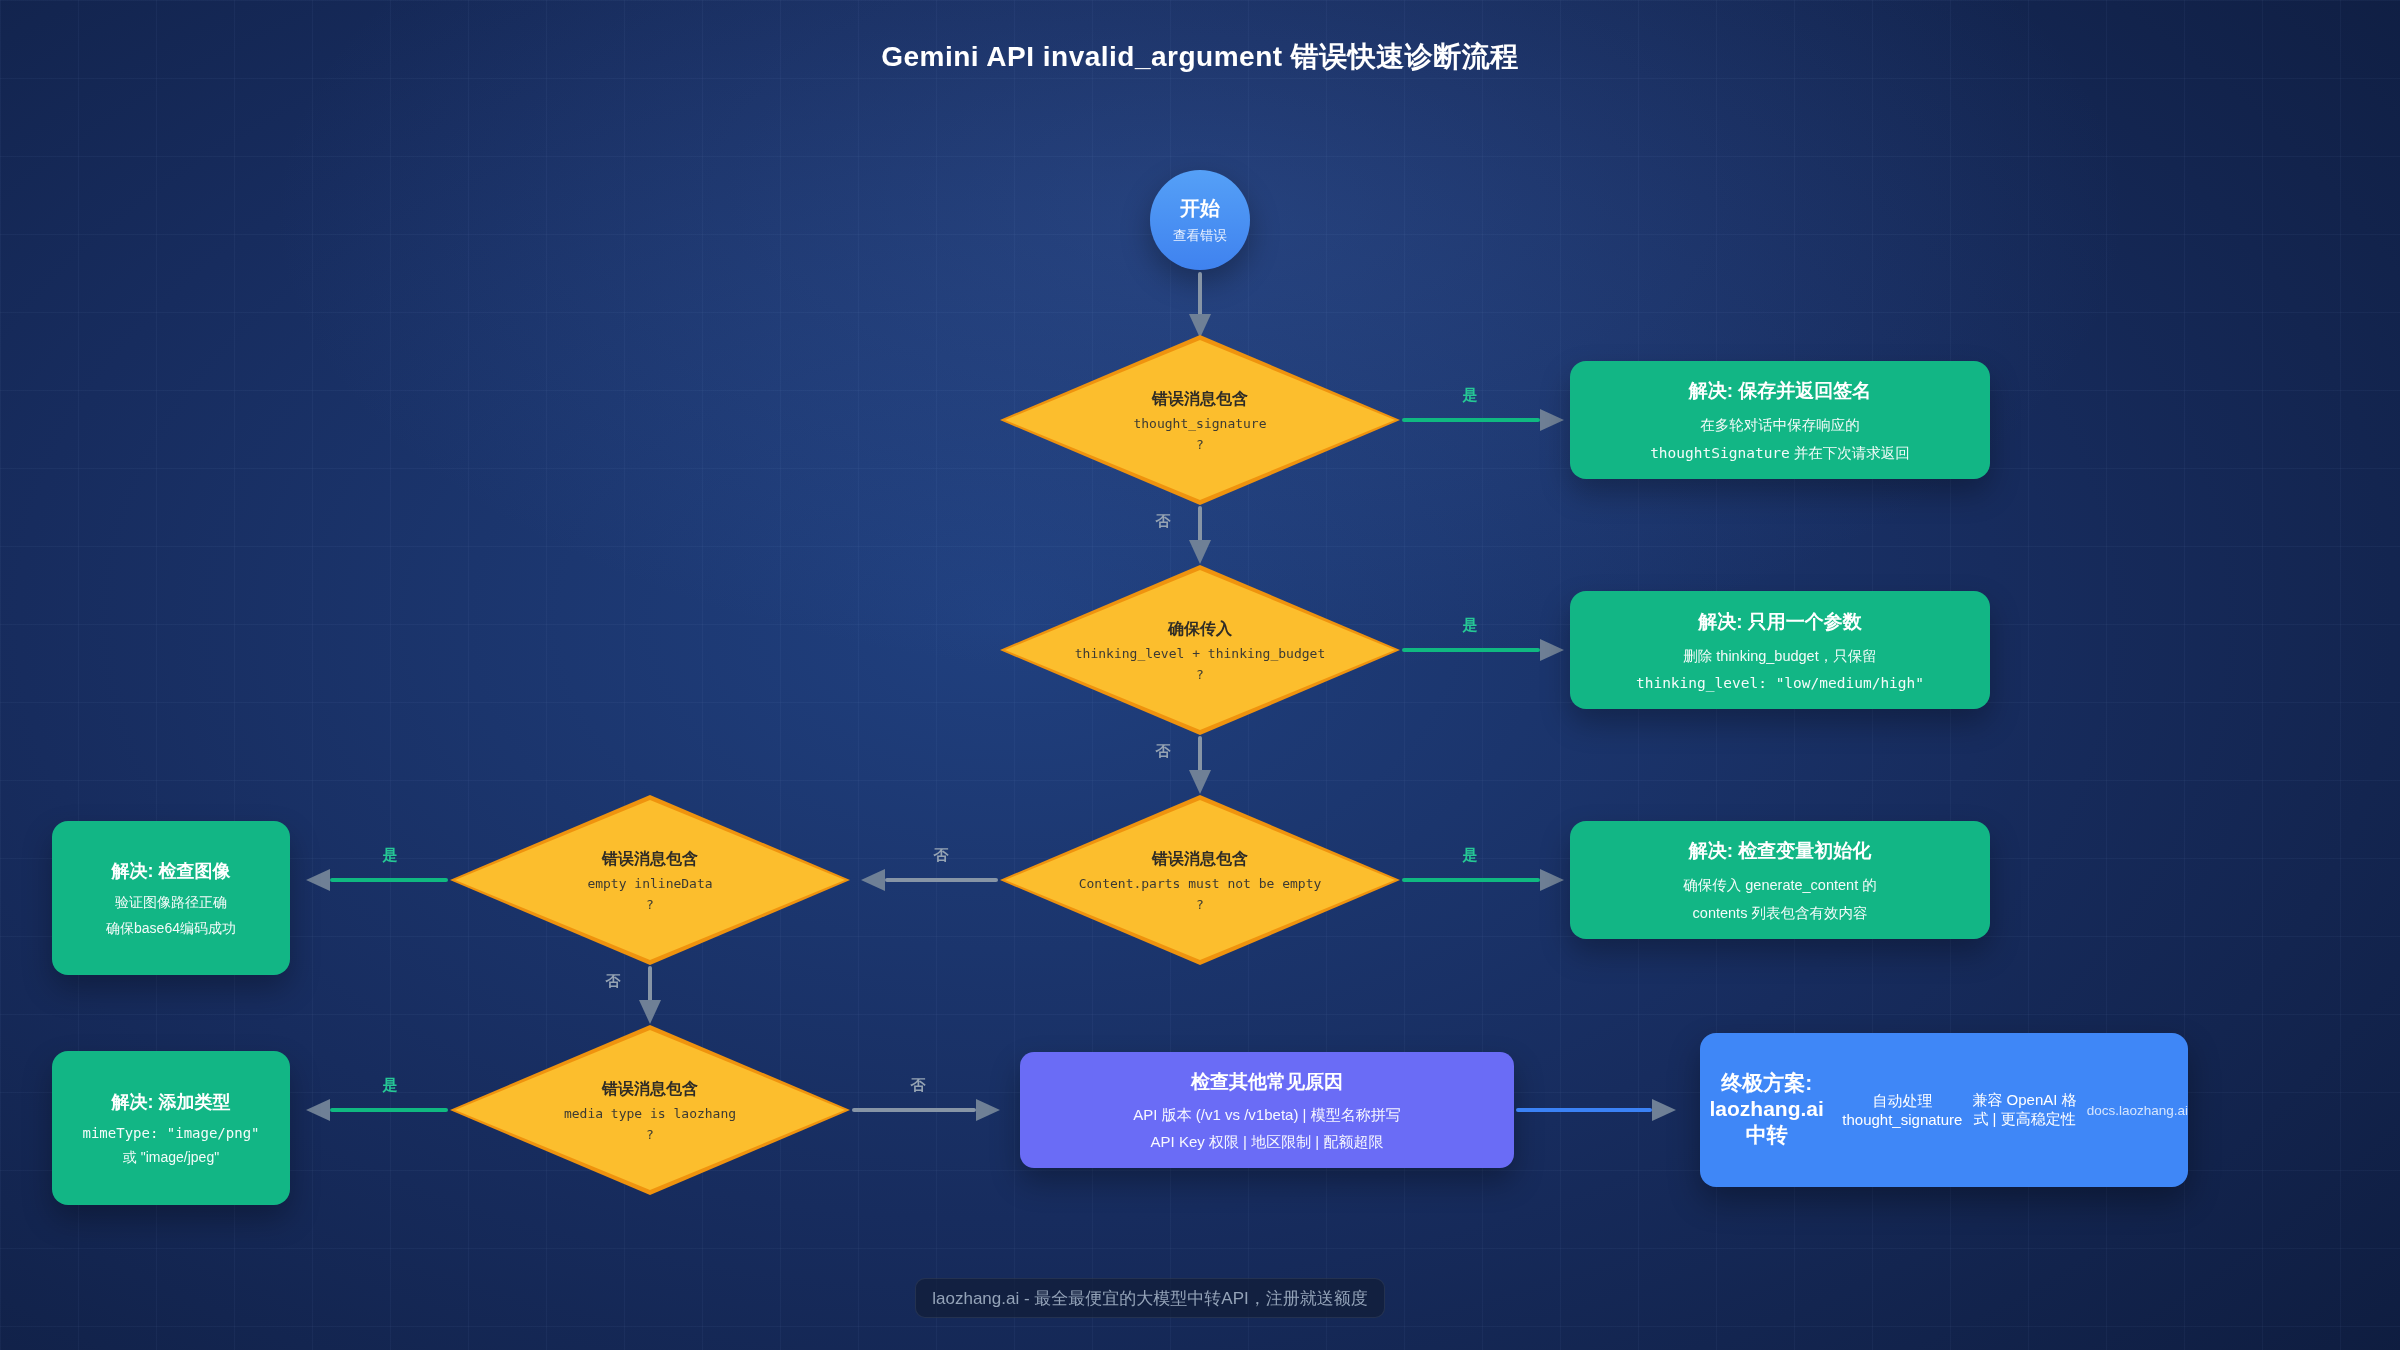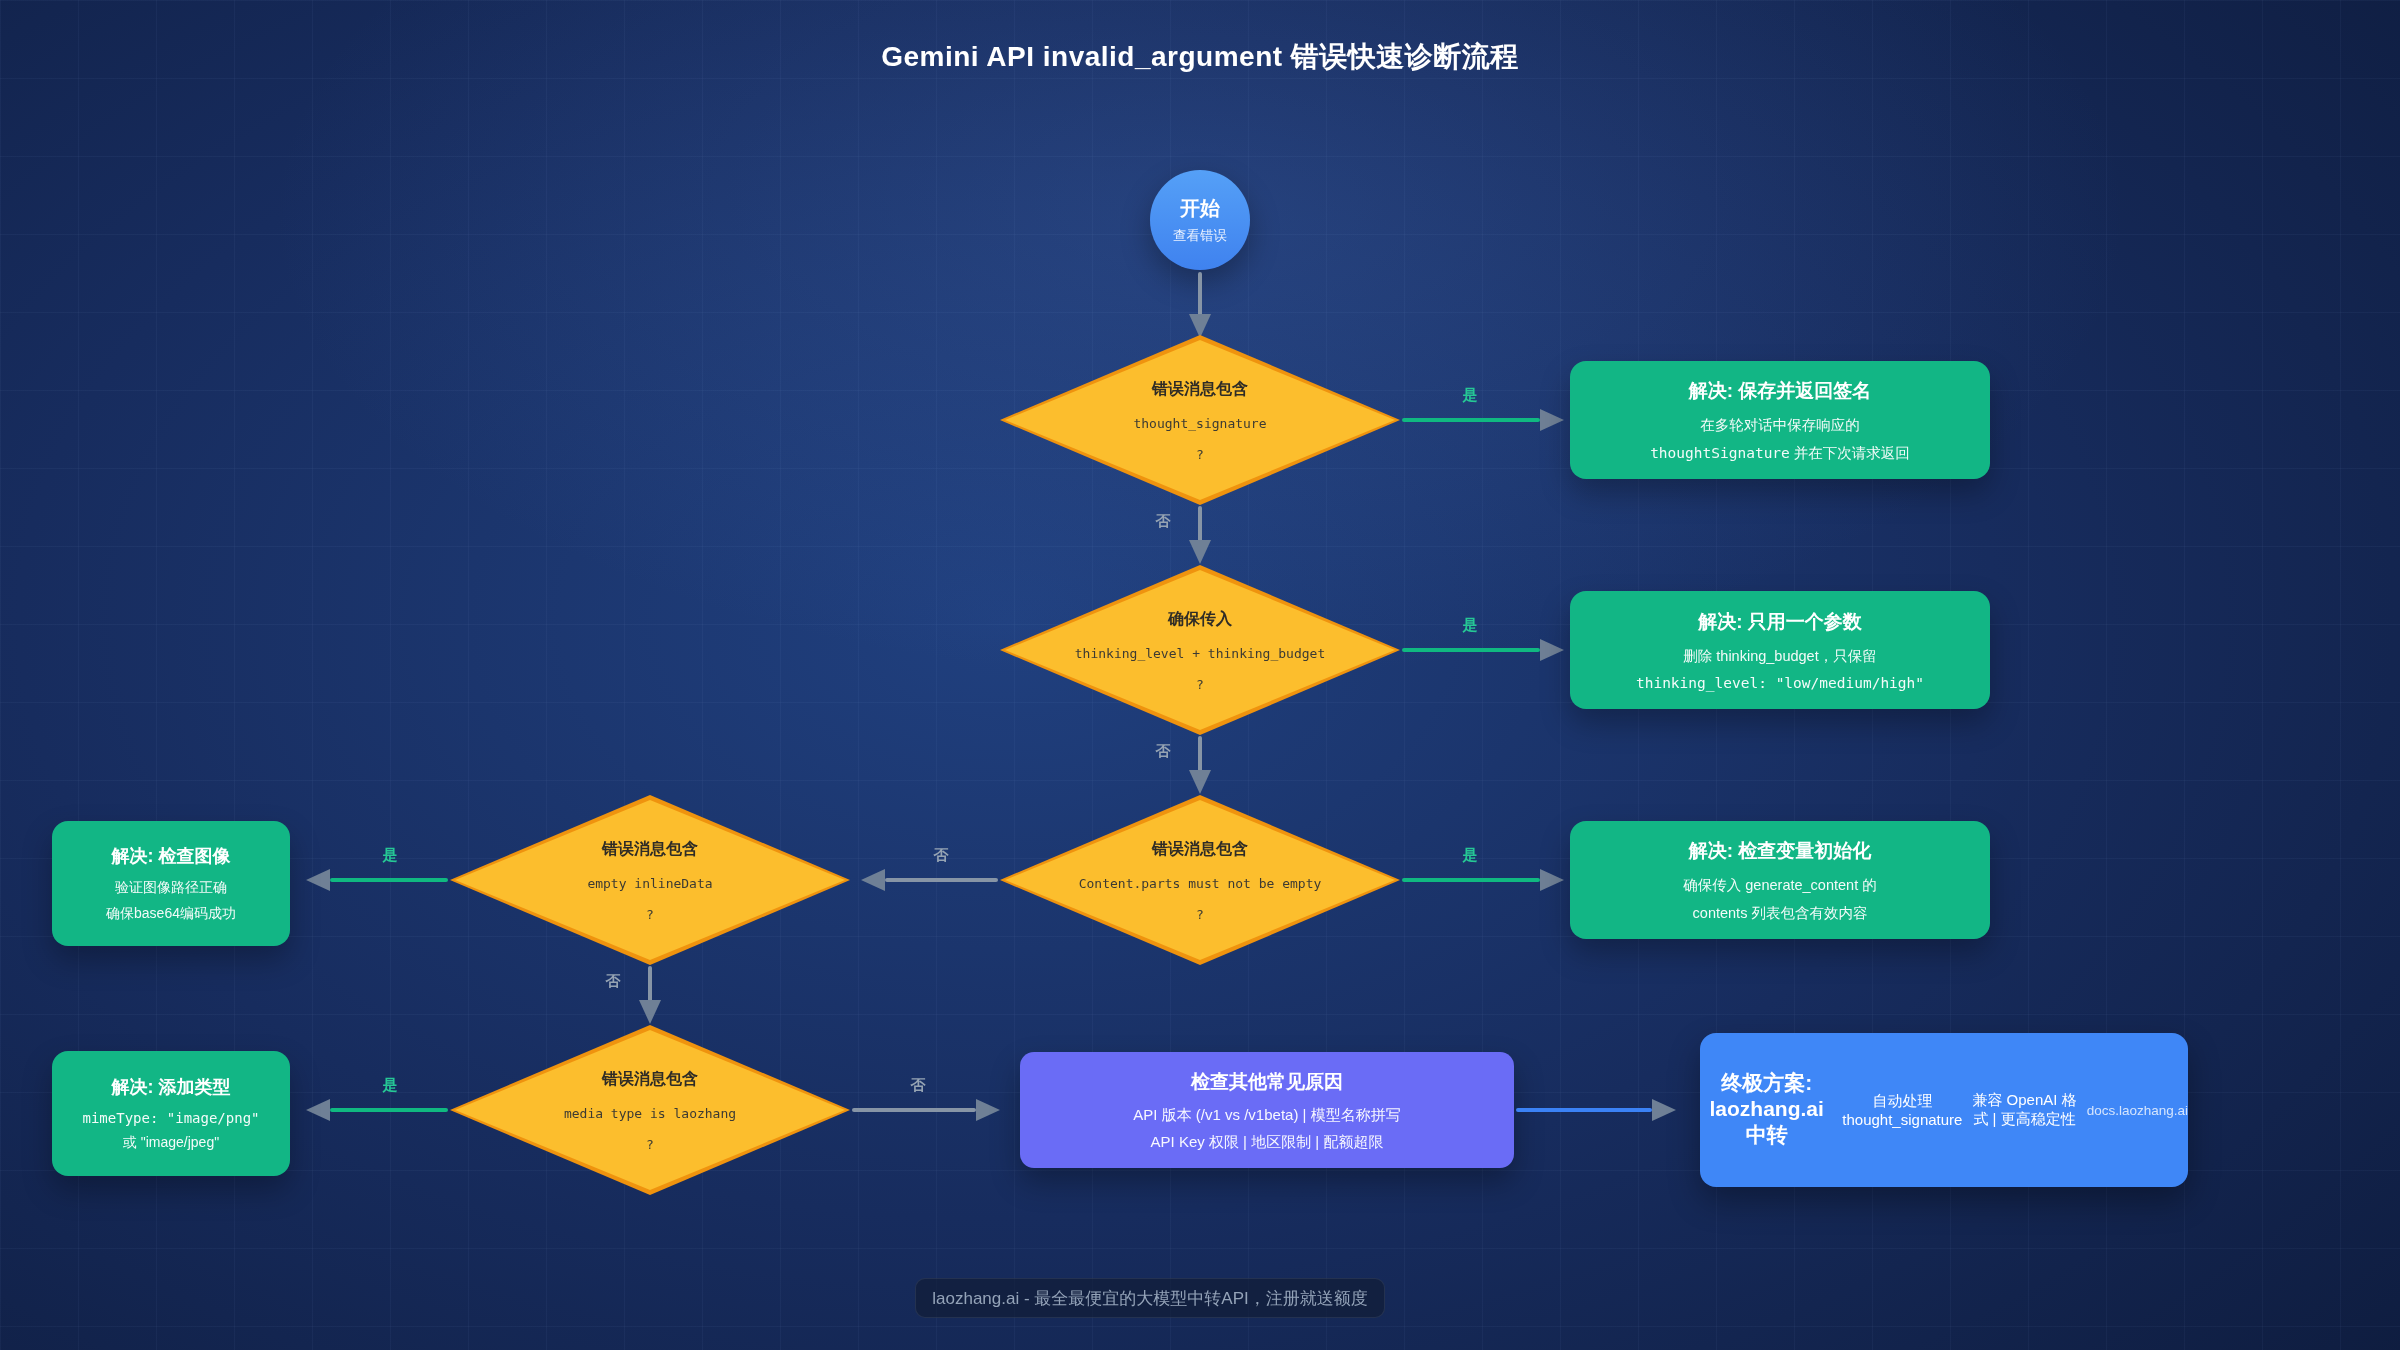--- a/index.html
+++ b/index.html
@@ -30,33 +30,33 @@
   .start-node .t1 { font-size:20px; font-weight:bold; color:#fff; }
   .start-node .t2 { font-size:13.5px; color:#eaf2ff; }
 
   .diamond { width:400px; height:170px; }
   .diamond .shape { position:absolute; inset:0; background:#ef930e;
     clip-path:polygon(50% 0, 100% 50%, 50% 100%, 0 50%);
     filter:drop-shadow(0 10px 18px rgba(0,0,0,0.25)); }
   .diamond .shape-in { position:absolute; inset:5px; background:#fcbe2d;
     clip-path:polygon(50% 0, 100% 50%, 50% 100%, 0 50%); }
   .diamond .txt { position:absolute; inset:0; display:flex; flex-direction:column;
-    align-items:center; justify-content:center; gap:16px; }
+    align-items:center; justify-content:center; gap:6px; }
   .diamond .dt { font-size:16px; font-weight:bold; color:#2f2c26; }
   .diamond .dc { font-size:13px; color:#3c3a33; font-family:"DejaVu Sans Mono", monospace; }
 
   .sol { background:#12b685; border-radius:16px; color:#fff;
     display:flex; flex-direction:column; align-items:center; justify-content:center; gap:9px;
     box-shadow:0 14px 30px rgba(0,0,0,0.28); text-align:center; }
   .sol .st { font-size:19px; font-weight:bold; margin-bottom:3px; }
   .sol .sl { font-size:14.5px; color:rgba(255,255,255,0.95); }
   .mono { font-family:"DejaVu Sans Mono", monospace; }
 
   .sol-right { left:1570px; width:420px; height:118px; }
-  .sol-left  { left:52px;  width:238px; height:125px;gap:8px; }
+  .sol-left  { left:52px;  width:238px; height:154px;gap:8px; }
   .sol-left .st { font-size:18px; }
   .sol-left .sl { font-size:14px; }
 
   .purple-box { left:1020px; top:1052px; width:494px; height:116px; background:#6a6cf6;
     border-radius:14px; color:#fff; display:flex; flex-direction:column; align-items:center;
     justify-content:center; gap:8px; box-shadow:0 14px 30px rgba(0,0,0,0.3); text-align:center; }
   .purple-box .st { font-size:19px; font-weight:bold; margin-bottom:3px; }
   .purple-box .sl { font-size:15px; color:rgba(255,255,255,0.95); }
 
   .blue-box { left:1700px; top:1033px; width:488px; height:154px; background:#3f87f7;

